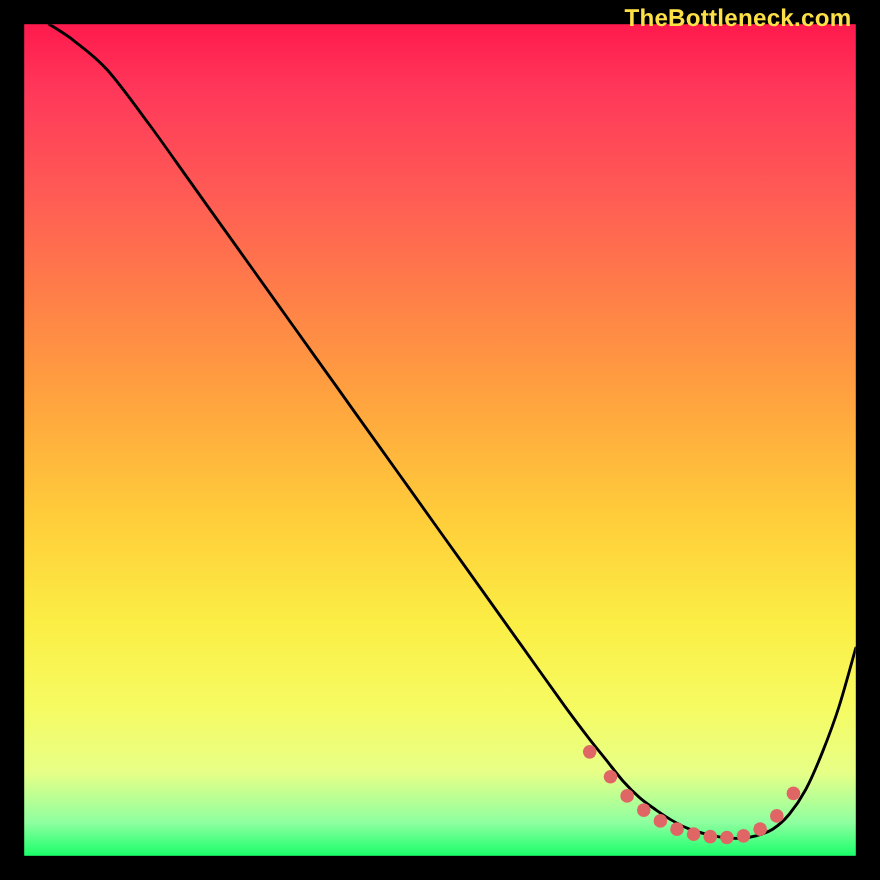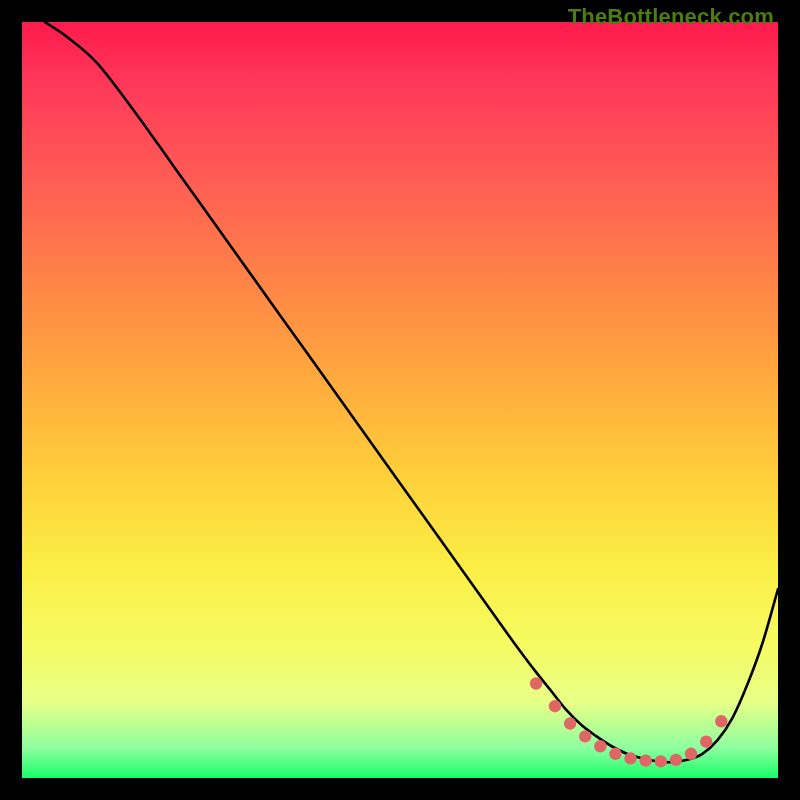--- a/index.html
+++ b/index.html
@@ -44,21 +44,21 @@
       #f6fb61 82%,
       #e7ff87 90%,
       #8effa0 96%,
       #1aff6a 100%
     );
   }
   .watermark {
     position: absolute;
     top: 4px;
     right: 26px;
-    color: #4d7c0f;
+    color: #fde047;
     font-size: 22px;
     font-weight: 600;
     letter-spacing: 0.2px;
     z-index: 10;
   }
   svg.curve {
     position: absolute;
     left: 0;
     top: 0;
     width: 756px;

